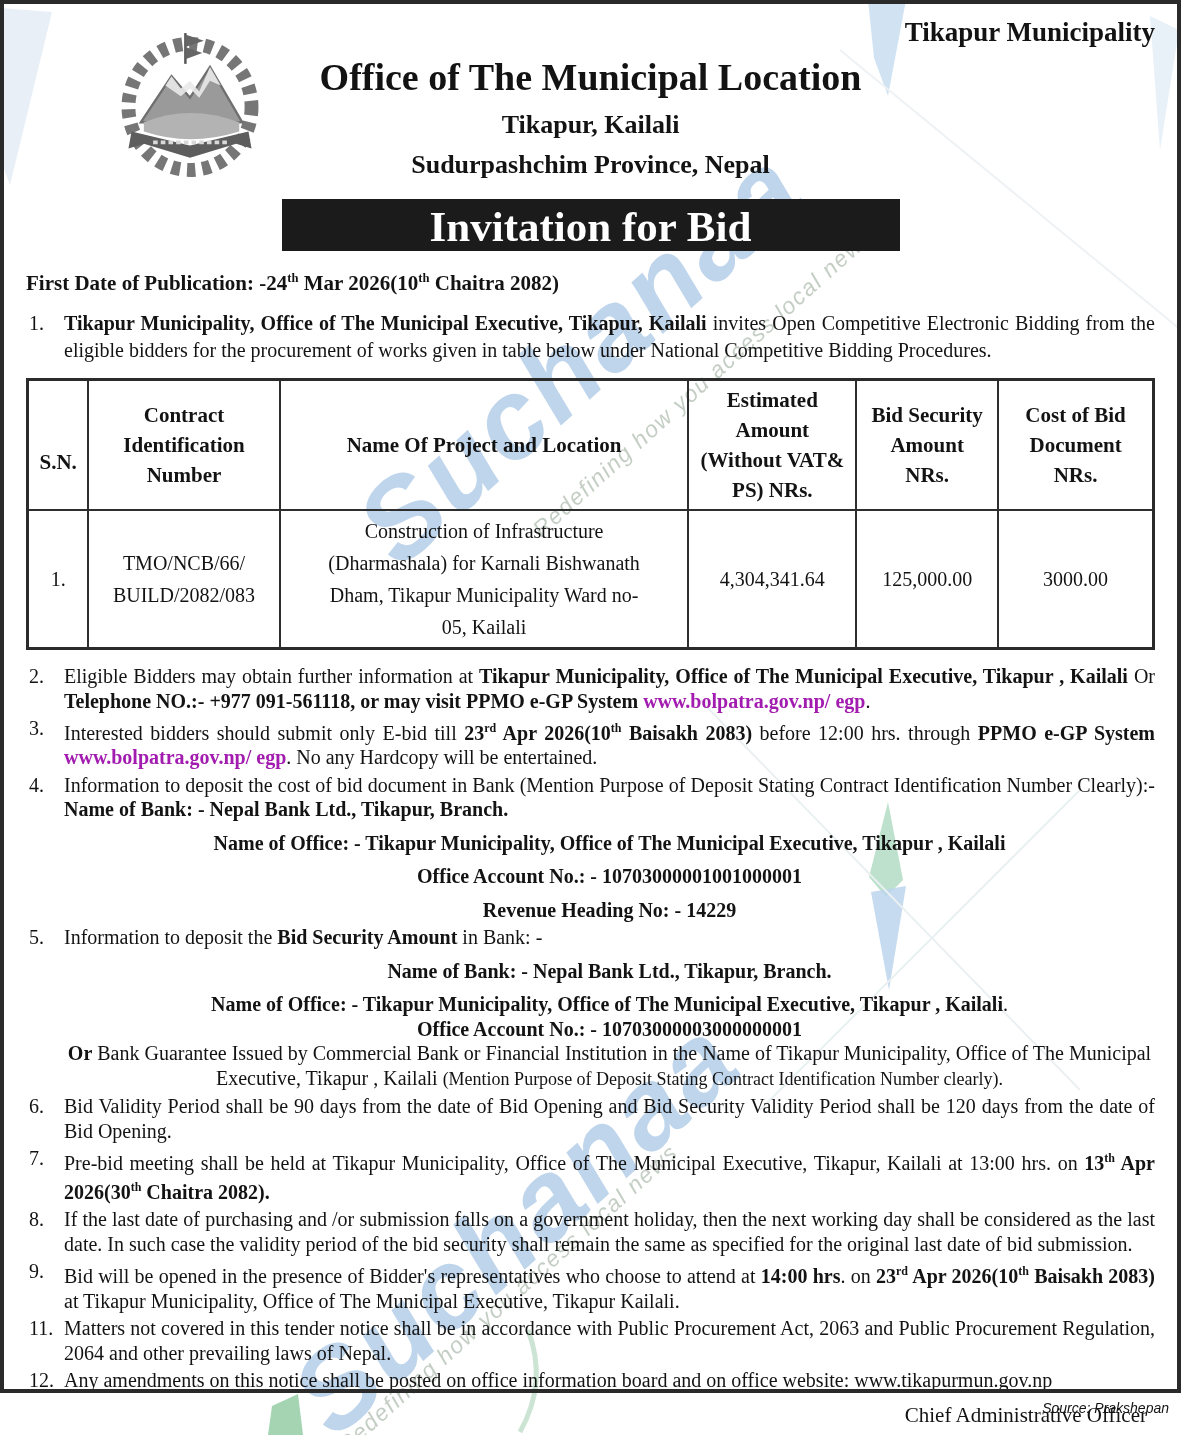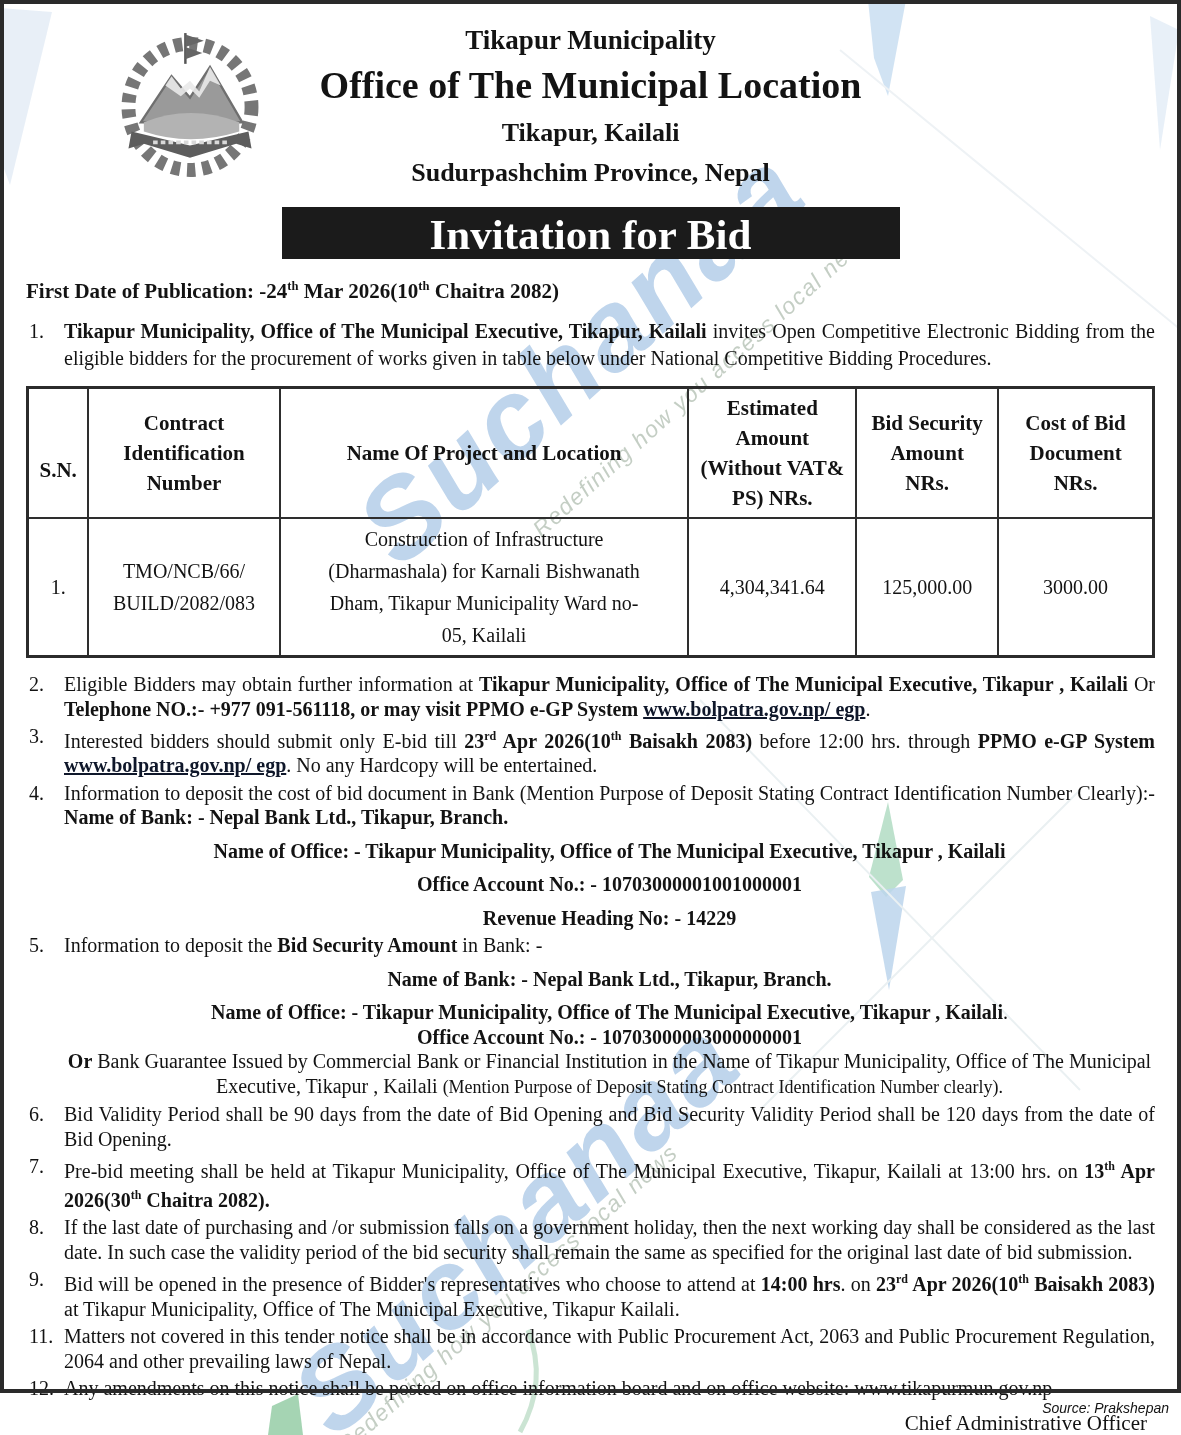--- a/index.html
+++ b/index.html
@@ -11,21 +11,21 @@
   }
   .doc-frame {
     position:absolute; left:0; top:0; width:1181px; height:1393px;
     border:4px solid #2a2a2a; z-index:6; pointer-events:none;
   }
   .content {
     position:absolute; left:4px; top:4px; width:1173px; z-index:3;
     padding:8px 22px 0 22px;
   }
   
-  .h-muni   { text-align:center; font-weight:bold; font-size:27px; line-height:32px; margin-top:12px; }
+  .h-muni   { text-align:right; font-weight:bold; font-size:27px; line-height:32px; margin-top:4px; }
   .h-office { text-align:center; font-weight:bold; font-size:38px; line-height:46px; margin-top:6px; }
   .h-dist   { text-align:center; font-weight:bold; font-size:26px; line-height:32px; margin-top:9px; }
   .h-prov   { text-align:center; font-weight:bold; font-size:26px; line-height:32px; margin-top:8px; }
   .emblem   { position:absolute; left:112px; top:30px; width:156px; height:160px; z-index:4; }
   .banner {
     width:618px; margin:18px auto 0; background:#1b1b1b; color:#fff;
     text-align:center; font-weight:bold; font-size:43px; line-height:56px; height:52px;
   }
   .publine { font-weight:bold; font-size:21px; line-height:30px; margin-top:12px; }
   
@@ -33,21 +33,21 @@
           font-size:20px; line-height:24.5px; }
   .item .num { padding-left:3px; }
   .item-body { text-align:justify; }
   .subline { text-align:center; }
   .subline.spaced { margin-top:9px; }
   #item-1 .item { margin-top:12px; line-height:27px; }
   #notice-list .item:first-child { margin-top:14px; }
   .b   { font-weight:bold; }
   .sup { vertical-align:super; font-size:60%; }
   .sm  { font-size:90%; }
-  .link{ color:#0f172a; text-decoration:underline; cursor:pointer; }
+  .link{ color:#a21caf; cursor:pointer; }
   
   table.bids { width:100%; border-collapse:collapse; margin-top:14px; background:transparent; border:3px solid #2b2b2b; }
   .bids th, .bids td { border:2px solid #2e2e2e; text-align:center; vertical-align:middle; padding:4px 10px; }
   .bids th { font-weight:bold; font-size:21px; line-height:30px; height:120px; }
   .bids th.sn { vertical-align:bottom; padding-bottom:32px; }
   .bids td { font-size:20px; line-height:32px; height:100px; }
   .bids td.project { padding:4px 38px; }
   
   .signature { text-align:right; font-size:21px; line-height:28px; margin-top:8px; padding-right:8px; }
   .source {

